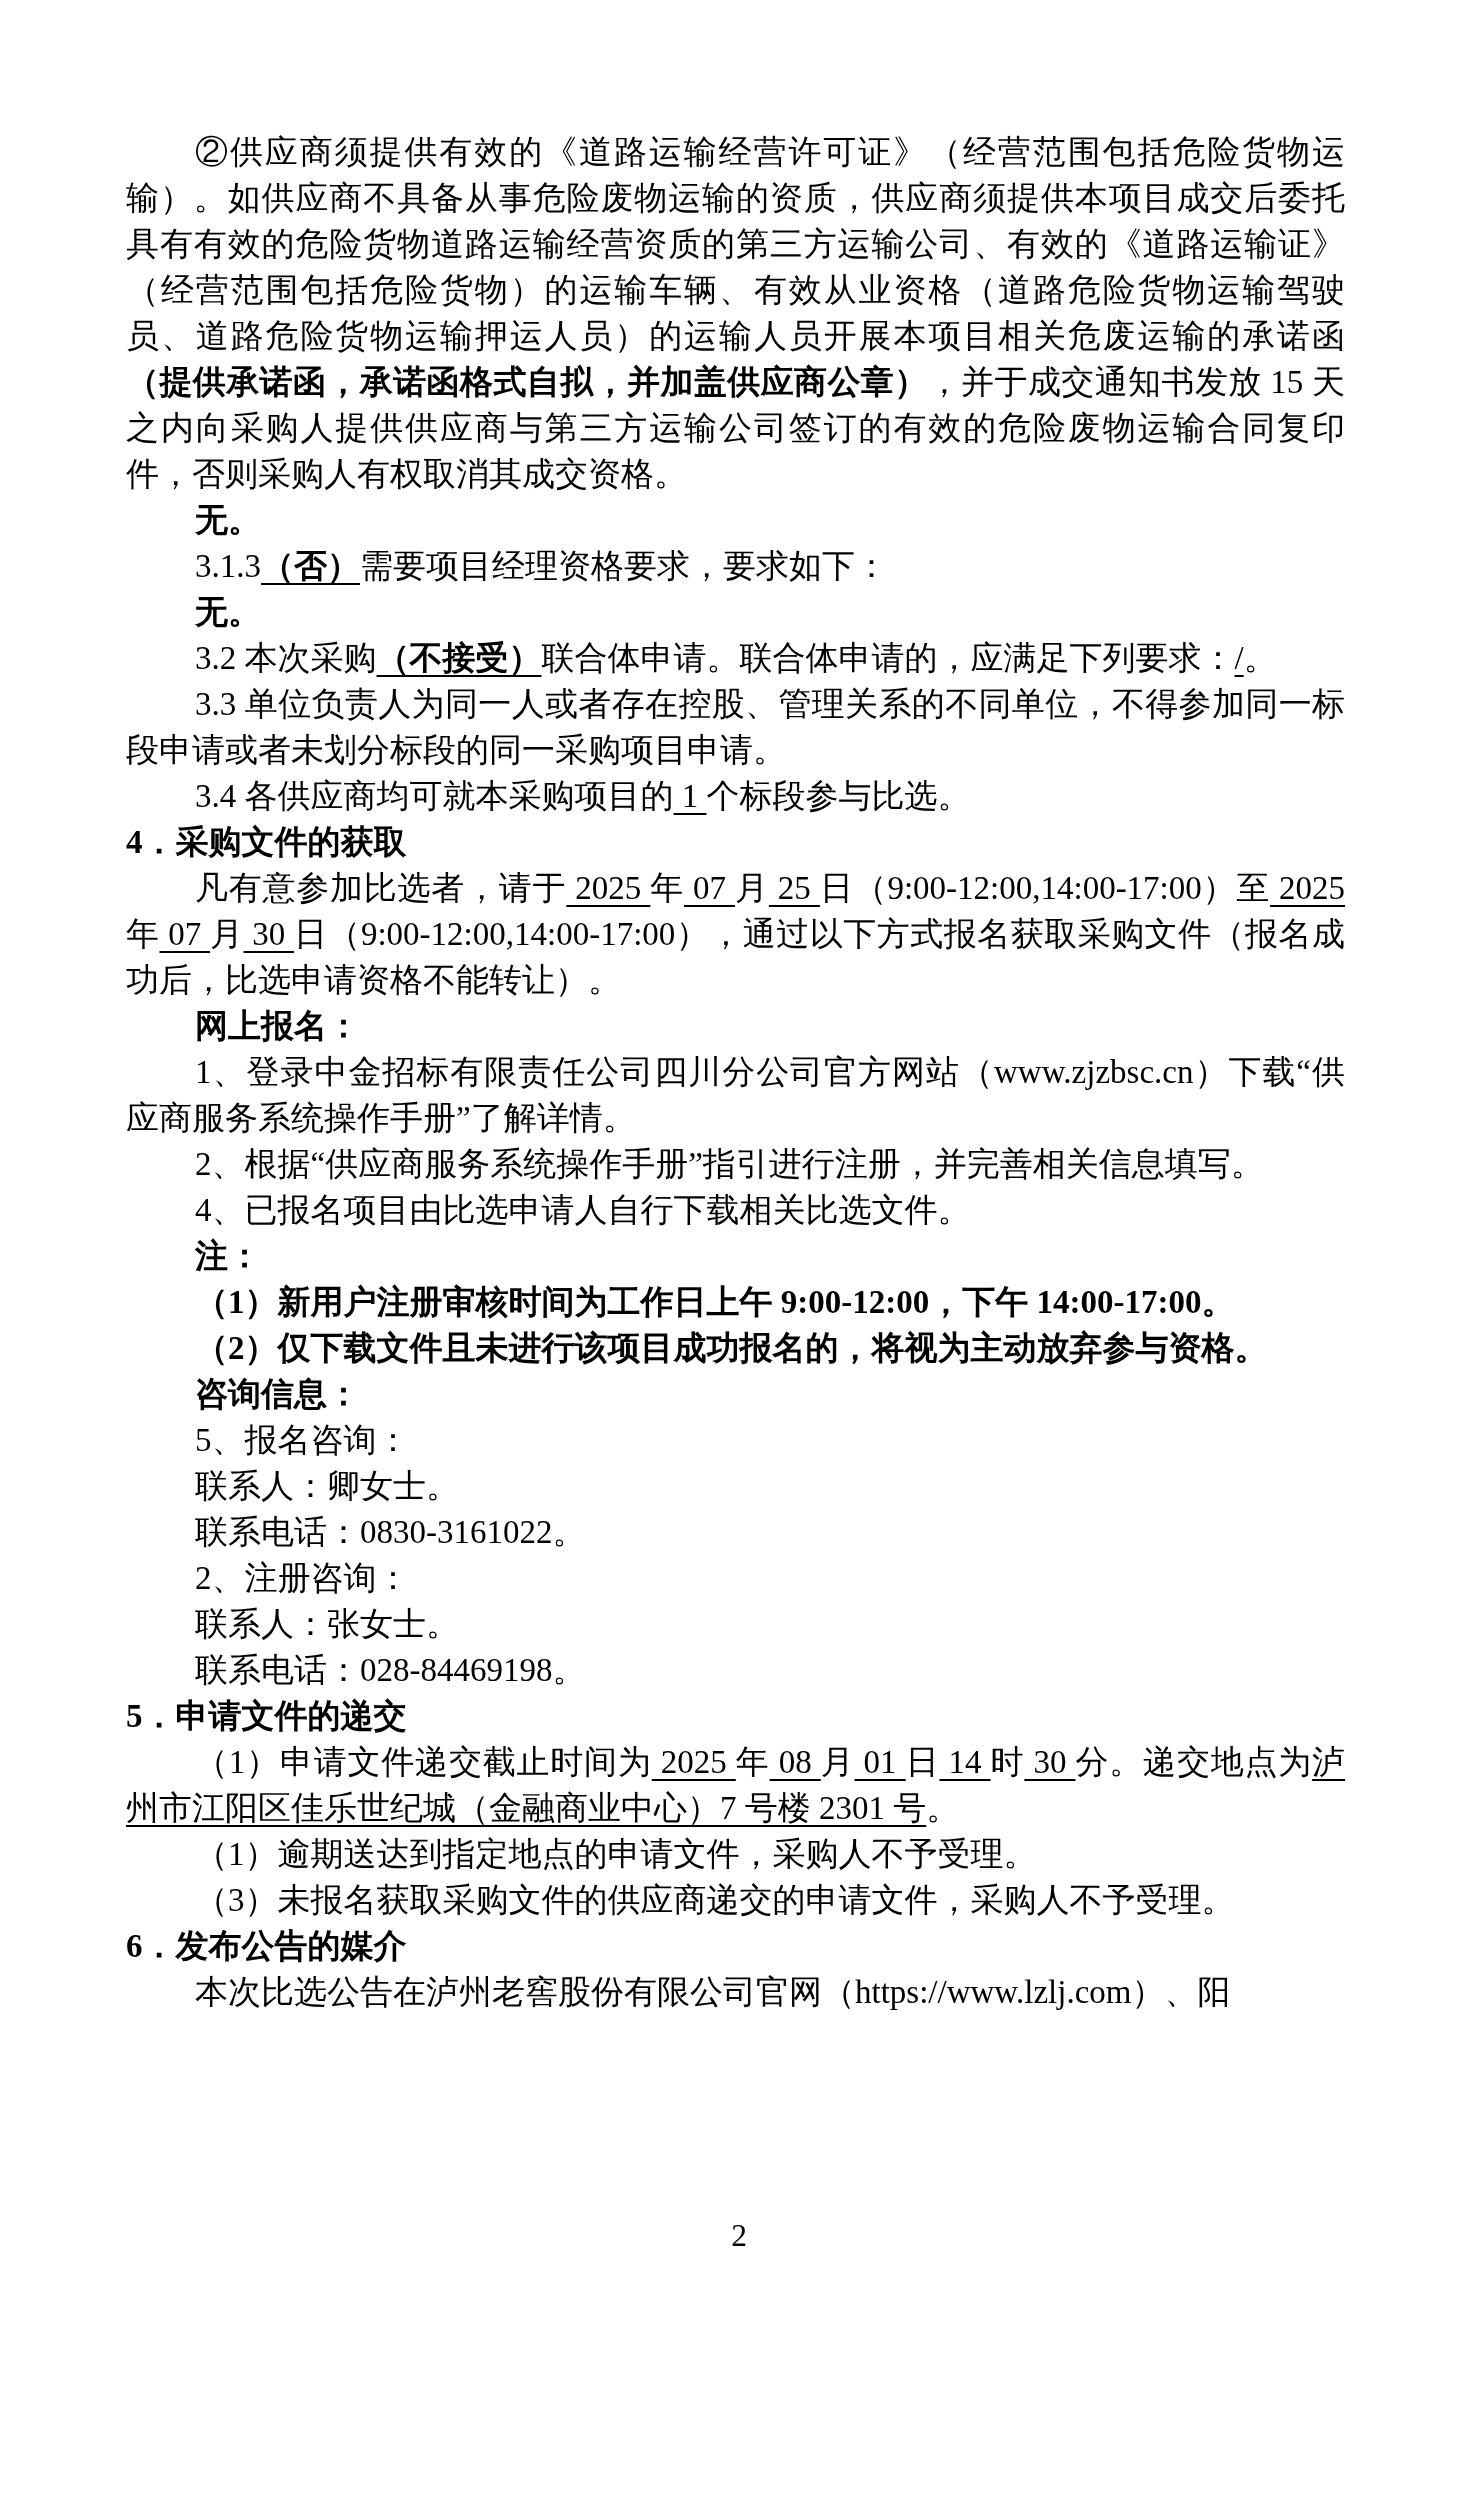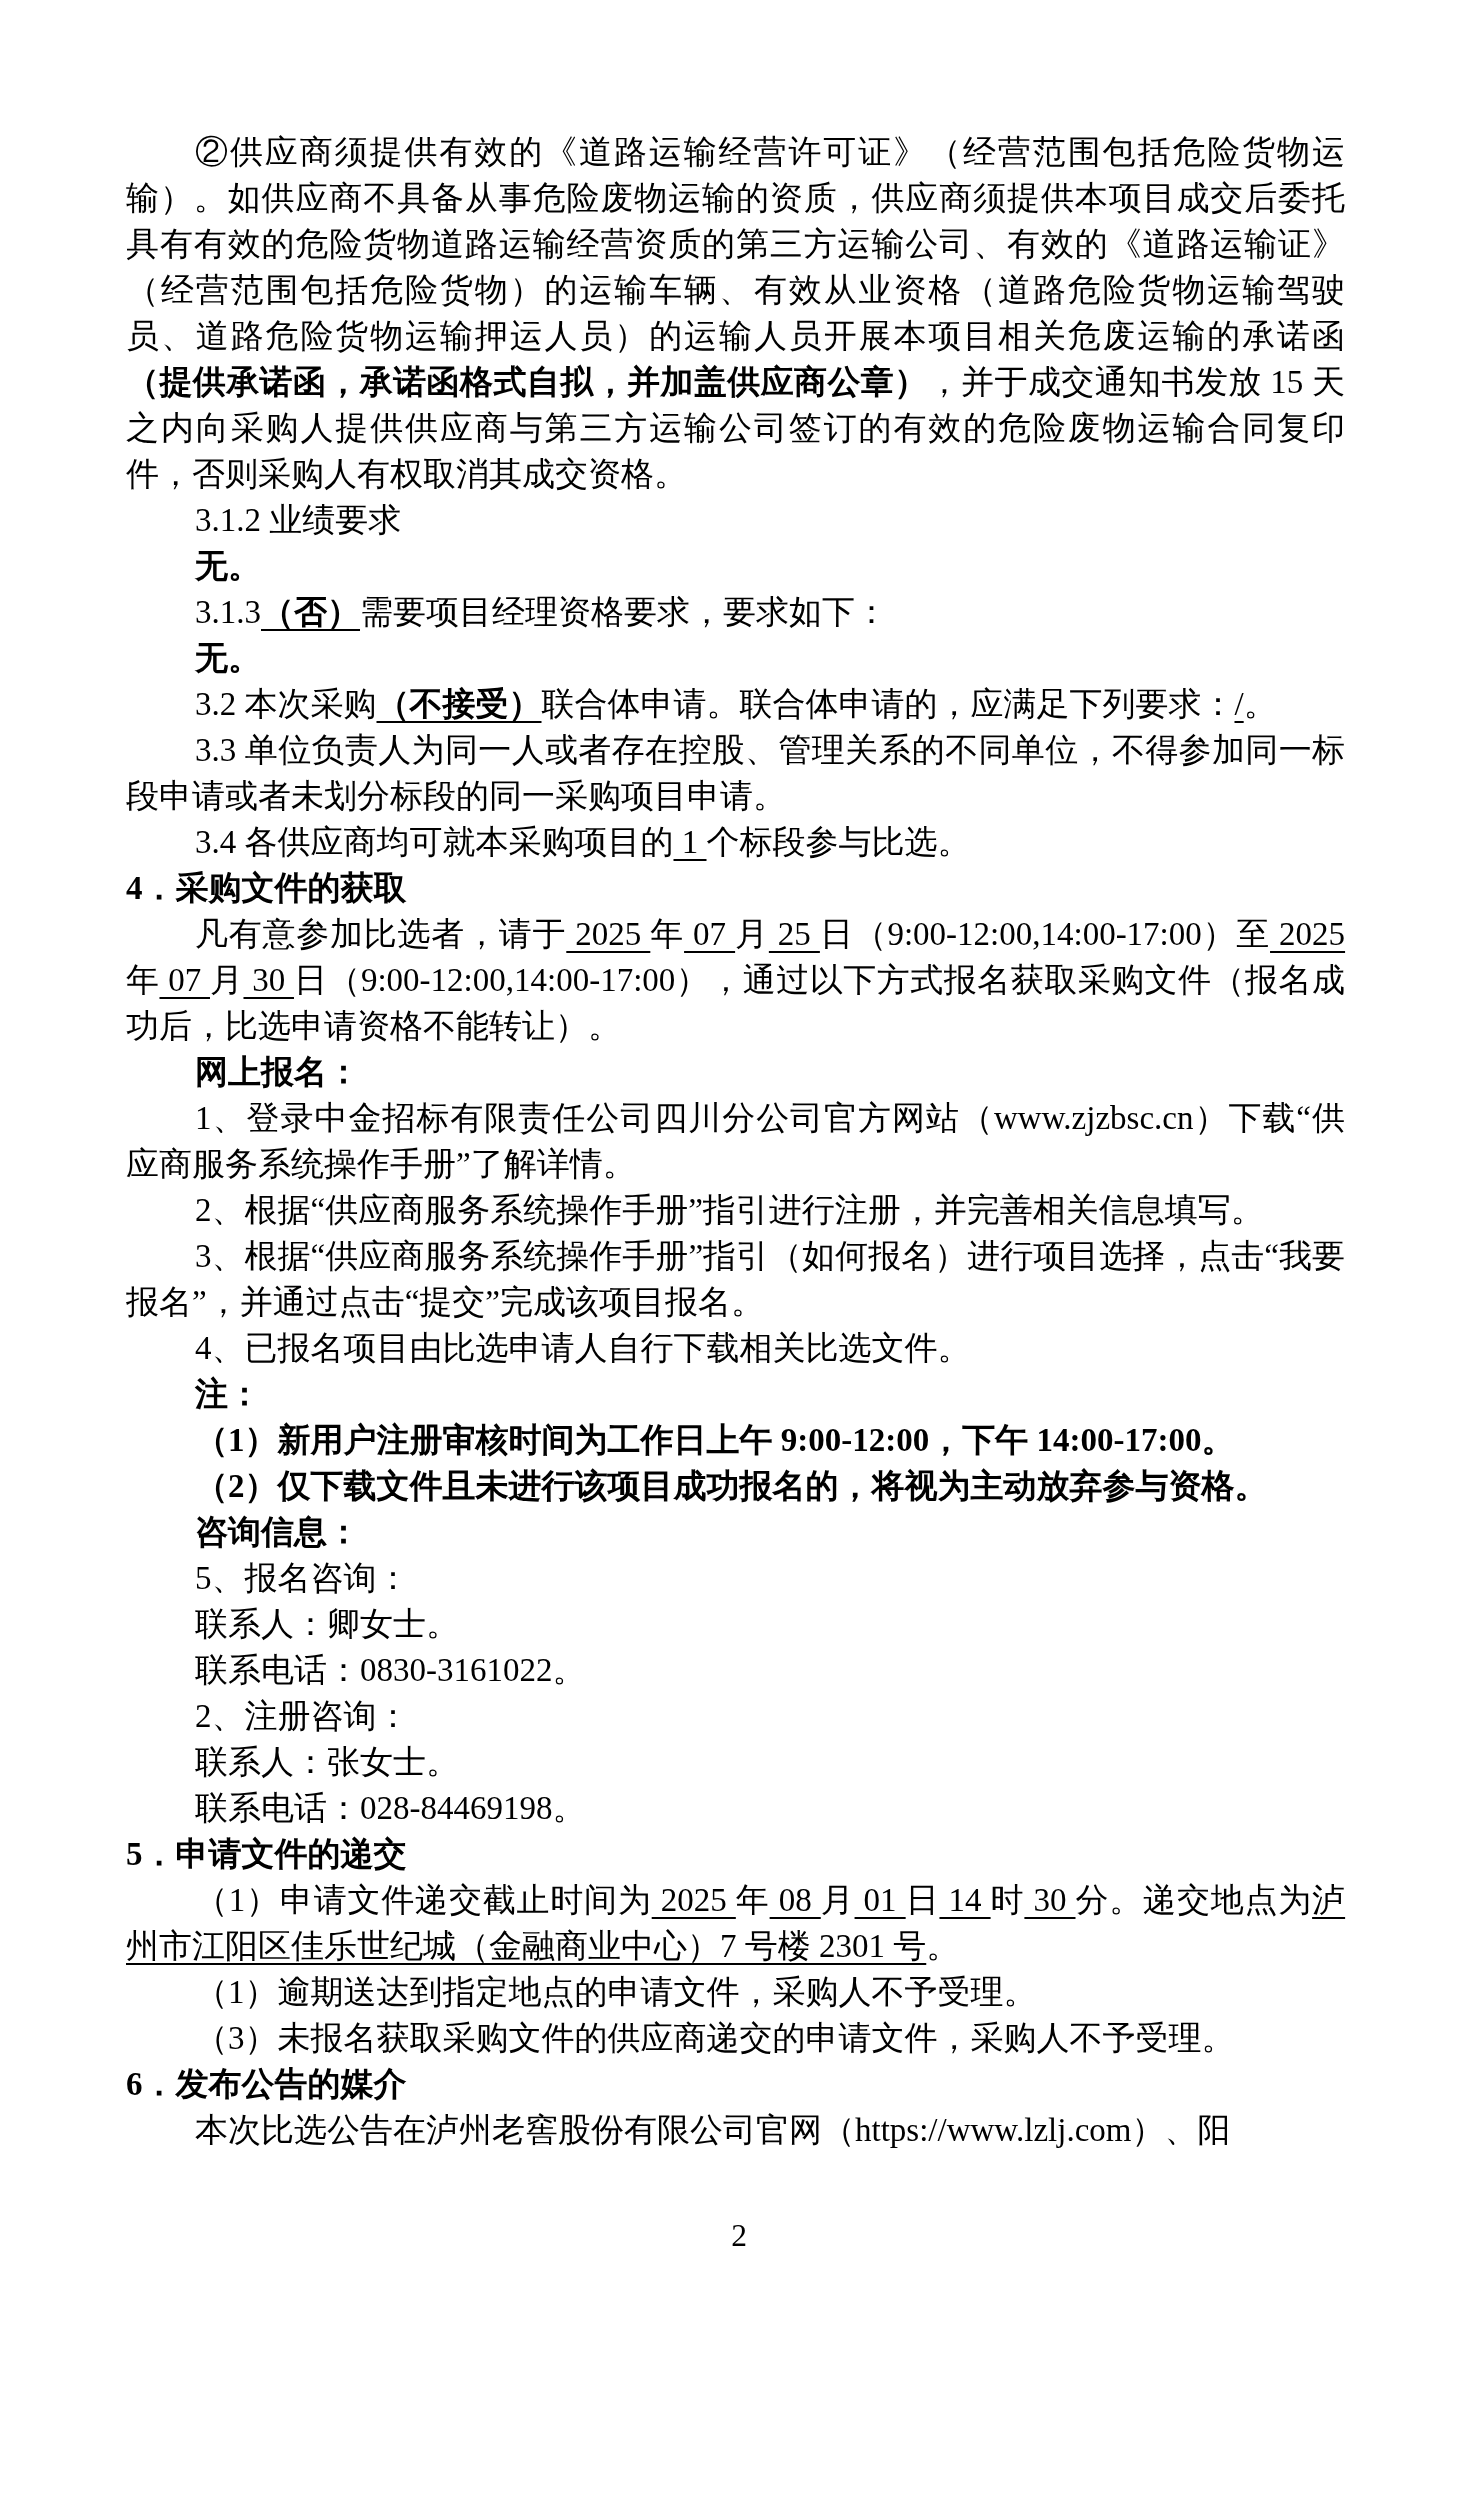--- a/index.html
+++ b/index.html
@@ -52,33 +52,31 @@
     font-size: 31.5px;
     line-height: 39px;
   }
 </style>
 </head>
 <body>
 
 <div class="page">
   <div class="content">
       <p class="para"><span>②供应商须提供有效的《道路运输经营许可证》（经营范围包括危险货物运输）。如供应商不具备从事危险废物运输的资质，供应商须提供本项目成交后委托具有有效的危险货物道路运输经营资质的第三方运输公司、有效的《道路运输证》（经营范围包括危险货物）的运输车辆、有效从业资格（道路危险货物运输驾驶员、道路危险货物运输押运人员）的运输人员开展本项目相关危废运输的承诺函</span><span class="b">（提供承诺函，承诺函格式自拟，并加盖供应商公章）</span><span>，并于成交通知书发放 15 天之内向采购人提供供应商与第三方运输公司签订的有效的危险废物运输合同复印件，否则采购人有权取消其成交资格。</span></p>
-      <p class="para"><span>3.1.2 业绩要求</span></p>
       <p class="para"><span class="b">无。</span></p>
       <p class="para"><span>3.1.3</span><span class="b u">（否）</span><span>需要项目经理资格要求，要求如下：</span></p>
       <p class="para"><span class="b">无。</span></p>
       <p class="para"><span>3.2 本次采购</span><span class="b u">（不接受）</span><span>联合体申请。联合体申请的，应满足下列要求：</span><span class="u">/</span><span>。</span></p>
       <p class="para"><span>3.3 单位负责人为同一人或者存在控股、管理关系的不同单位，不得参加同一标段申请或者未划分标段的同一采购项目申请。</span></p>
       <p class="para"><span>3.4 各供应商均可就本采购项目的</span><span class="u"> 1 </span><span>个标段参与比选。</span></p>
       <p class="para heading"><span>4．采购文件的获取</span></p>
       <p class="para"><span>凡有意参加比选者，请于</span><span class="u"> 2025 </span><span>年</span><span class="u"> 07 </span><span>月</span><span class="u"> 25 </span><span>日（9:00-12:00,14:00-17:00）至</span><span class="u"> 2025 </span><span>年</span><span class="u"> 07 </span><span>月</span><span class="u"> 30 </span><span>日（9:00-12:00,14:00-17:00），通过以下方式报名获取采购文件（报名成功后，比选申请资格不能转让）。</span></p>
       <p class="para"><span class="b">网上报名：</span></p>
       <p class="para"><span>1、登录中金招标有限责任公司四川分公司官方网站（www.zjzbsc.cn）下载“供应商服务系统操作手册”了解详情。</span></p>
       <p class="para"><span>2、根据“供应商服务系统操作手册”指引进行注册，并完善相关信息填写。</span></p>
-      <p class="para"><span>3、根据“供应商服务系统操作手册”指引（如何报名）进行项目选择，点击“我要报名”，并通过点击“提交”完成该项目报名。</span></p>
       <p class="para"><span>4、已报名项目由比选申请人自行下载相关比选文件。</span></p>
       <p class="para"><span class="b">注：</span></p>
       <p class="para"><span class="b">（1）新用户注册审核时间为工作日上午 9:00-12:00，下午 14:00-17:00。</span></p>
       <p class="para"><span class="b">（2）仅下载文件且未进行该项目成功报名的，将视为主动放弃参与资格。</span></p>
       <p class="para"><span class="b">咨询信息：</span></p>
       <p class="para"><span>5、报名咨询：</span></p>
       <p class="para"><span>联系人：卿女士。</span></p>
       <p class="para"><span>联系电话：0830-3161022。</span></p>
       <p class="para"><span>2、注册咨询：</span></p>
       <p class="para"><span>联系人：张女士。</span></p>

